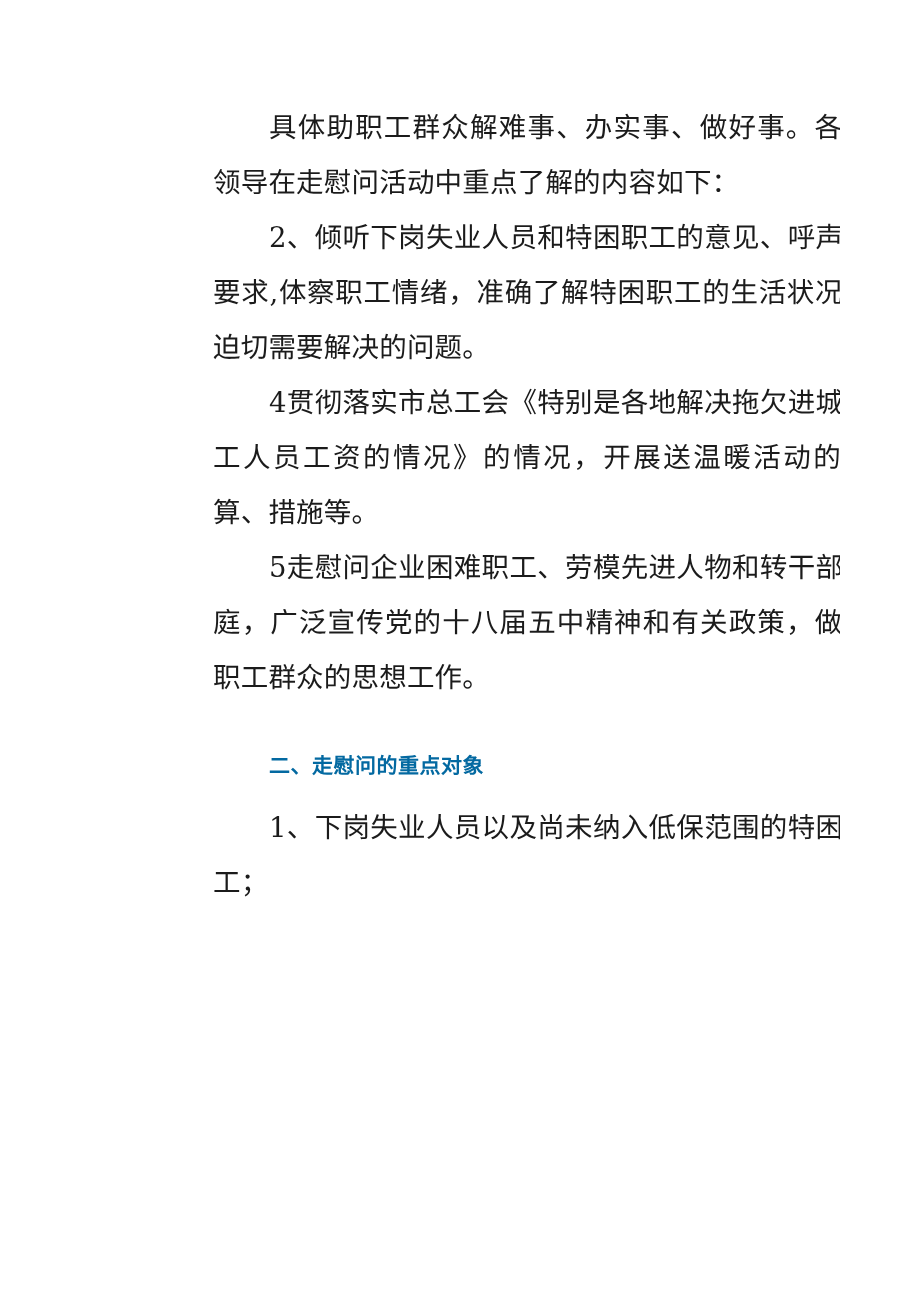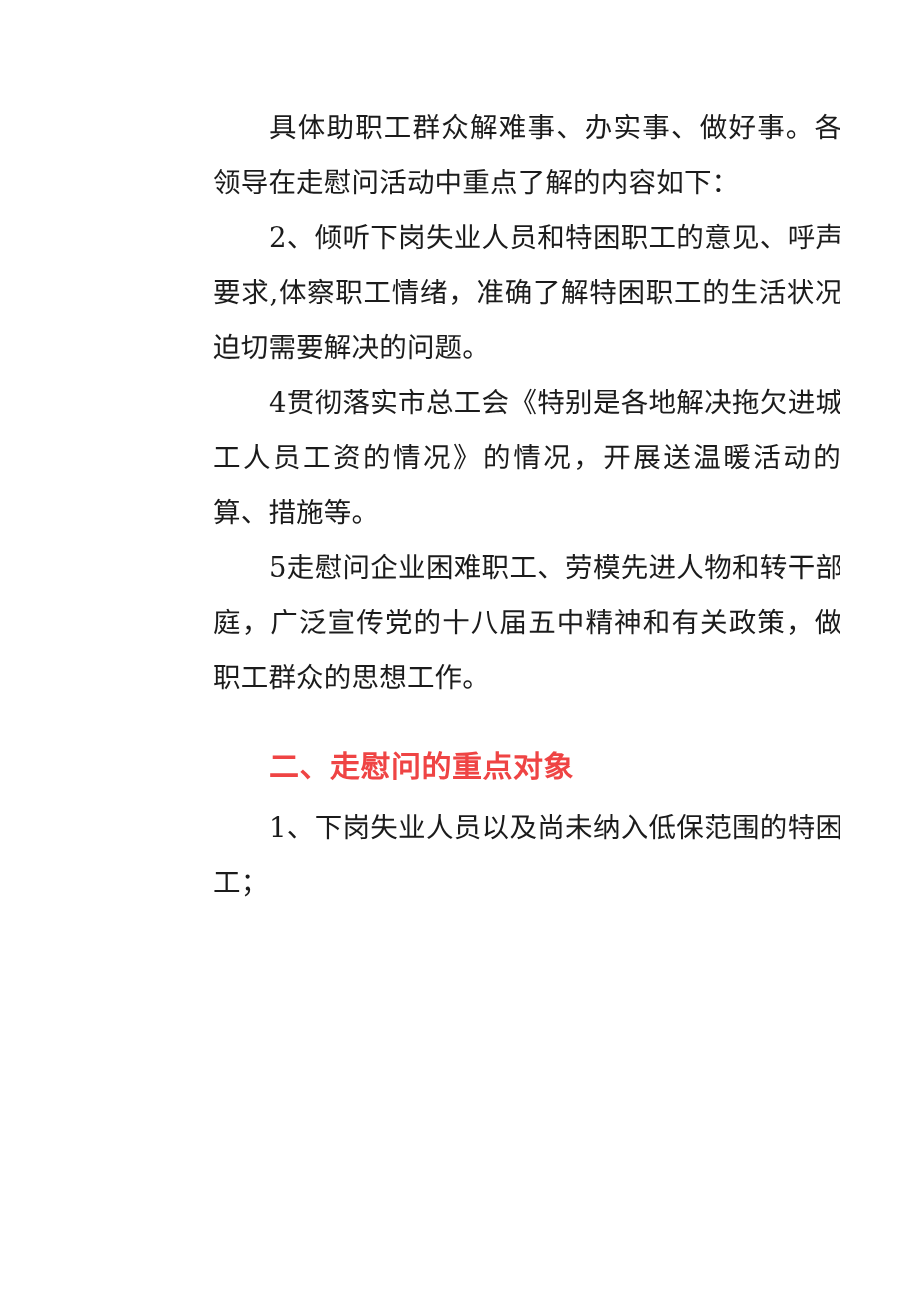--- a/index.html
+++ b/index.html
@@ -44,23 +44,23 @@
   }
 
   
   .para + .para {
     margin-top: 0;
   }
 
   
   .heading {
     font-family: "DejaVu Sans", "Liberation Sans", sans-serif;
-    font-size: 30px;
+    font-size: 21px;
     line-height: 55px;
-    color: #ef4444;
+    color: #0369a1;
     margin: 0;
     text-indent: 56px;
     letter-spacing: 0.5px;
   }
 
   .heading.bold {
     font-weight: 700;
   }
 
   

